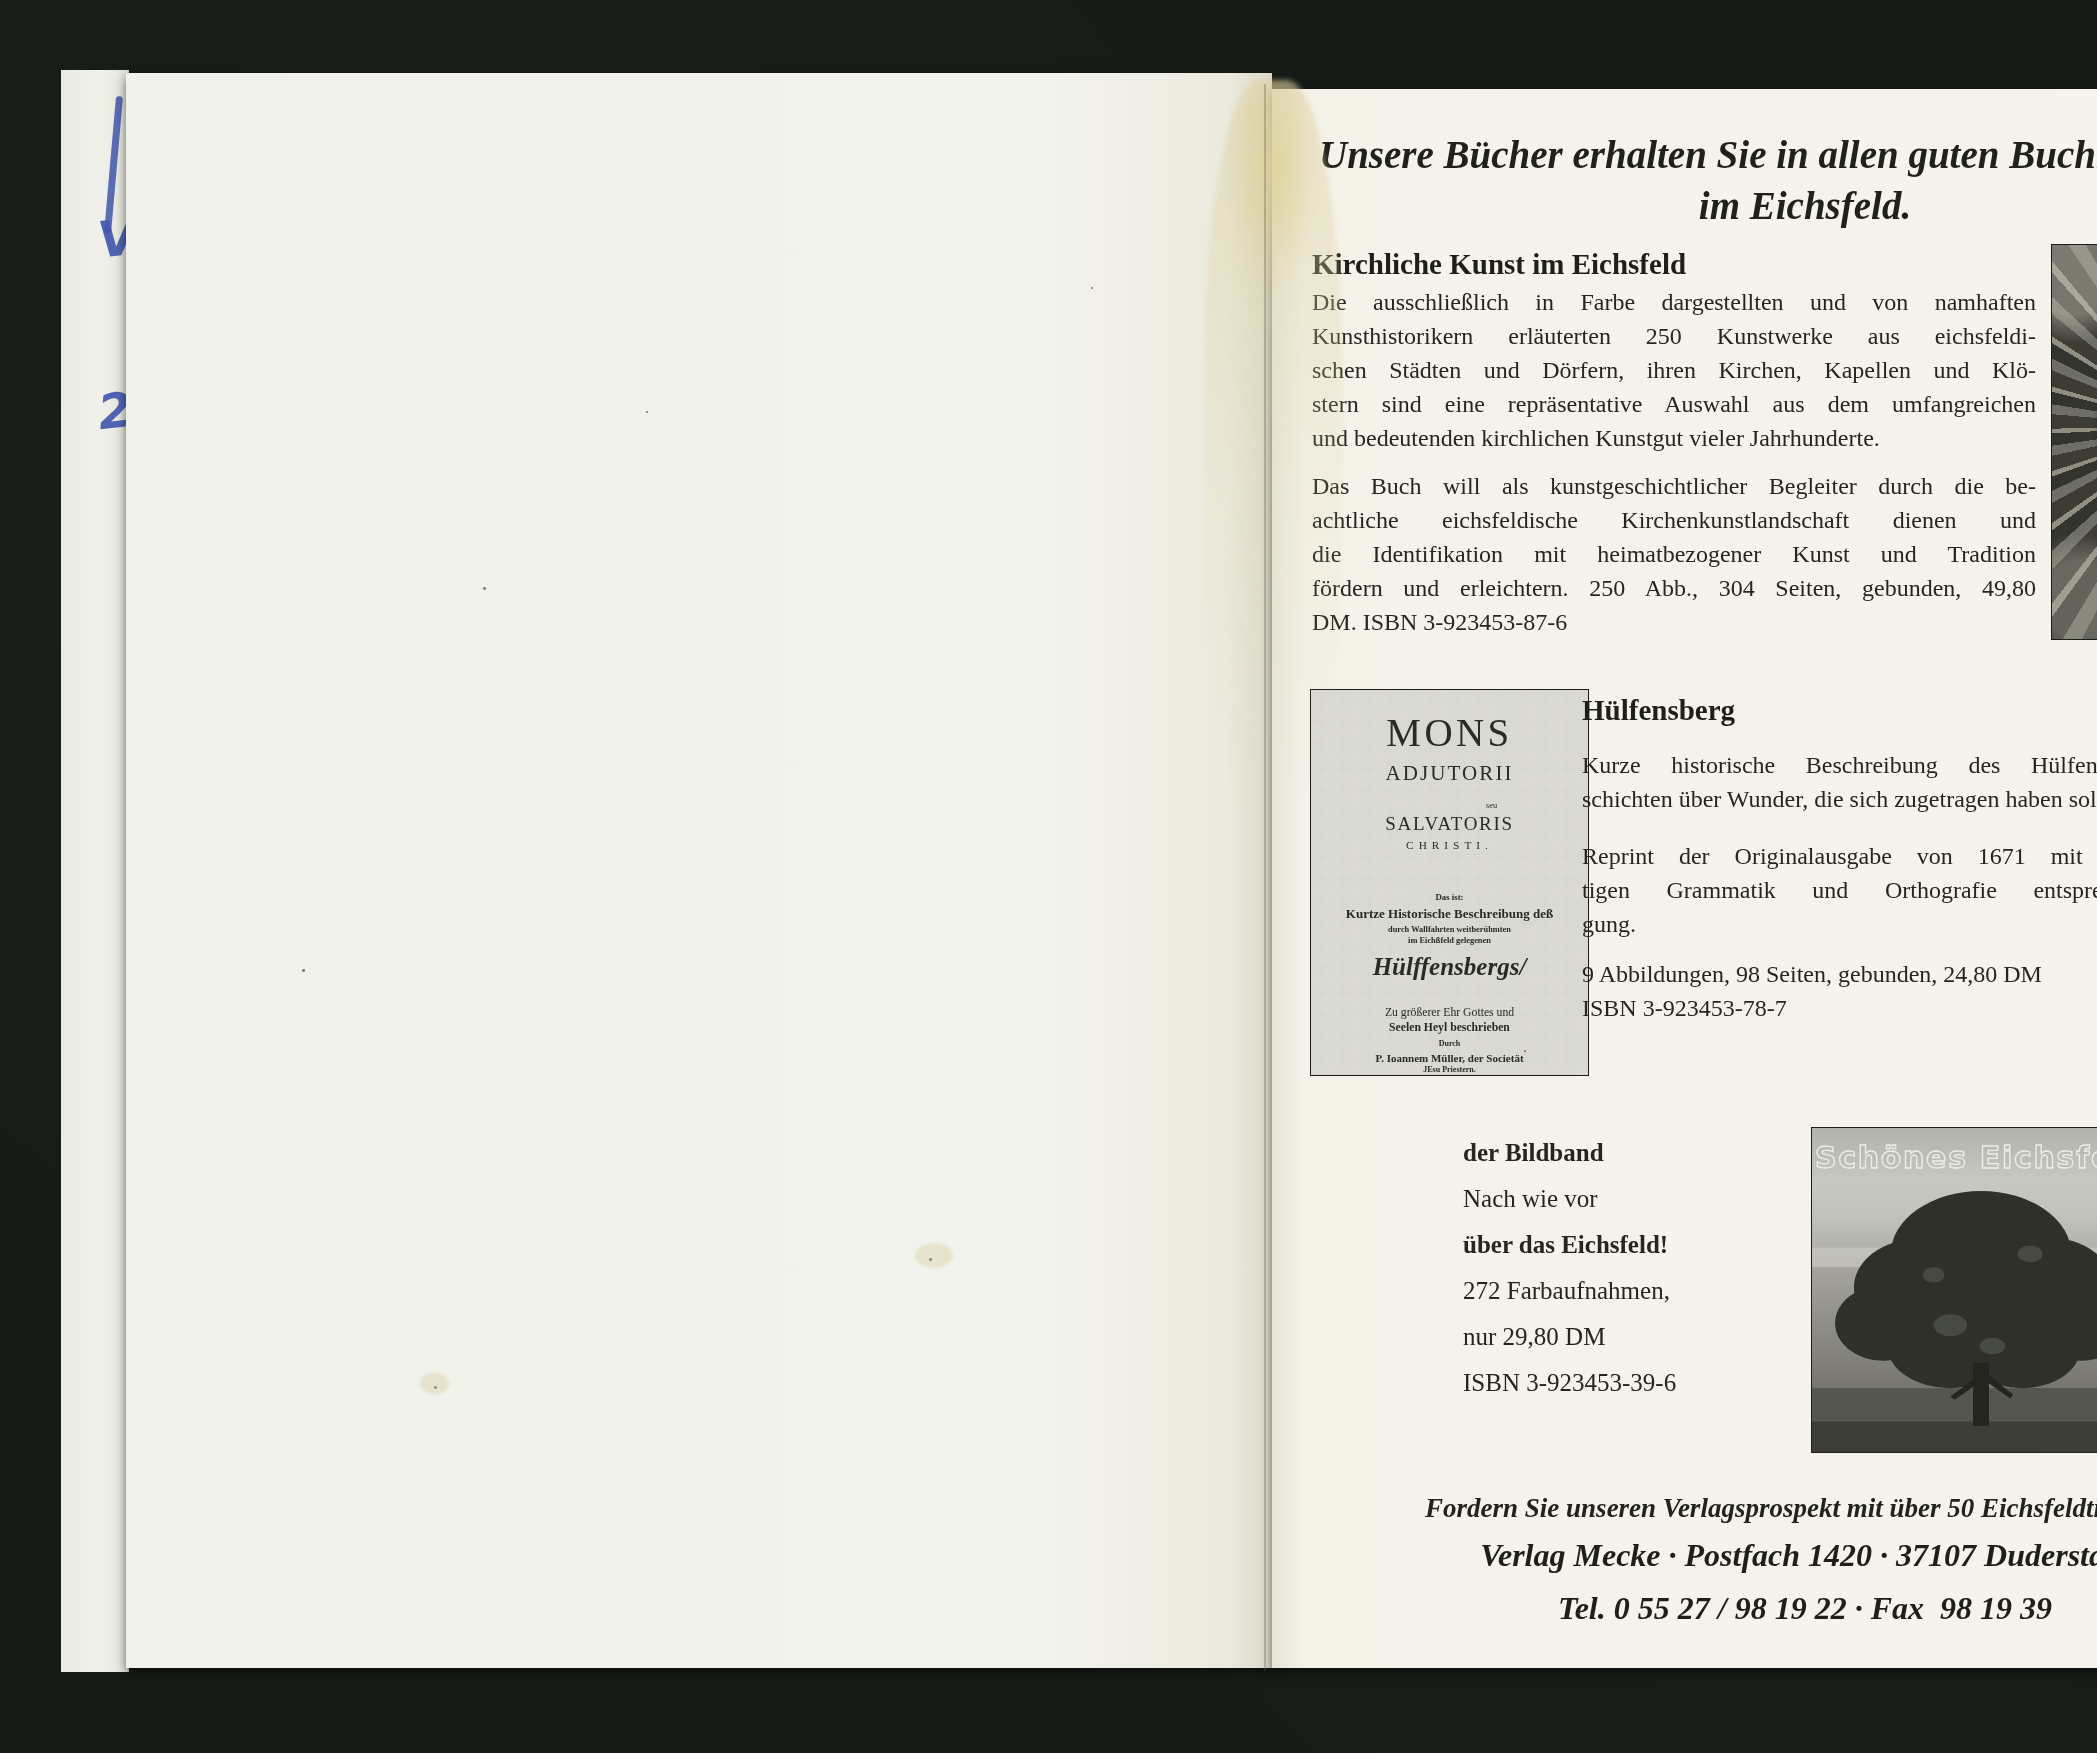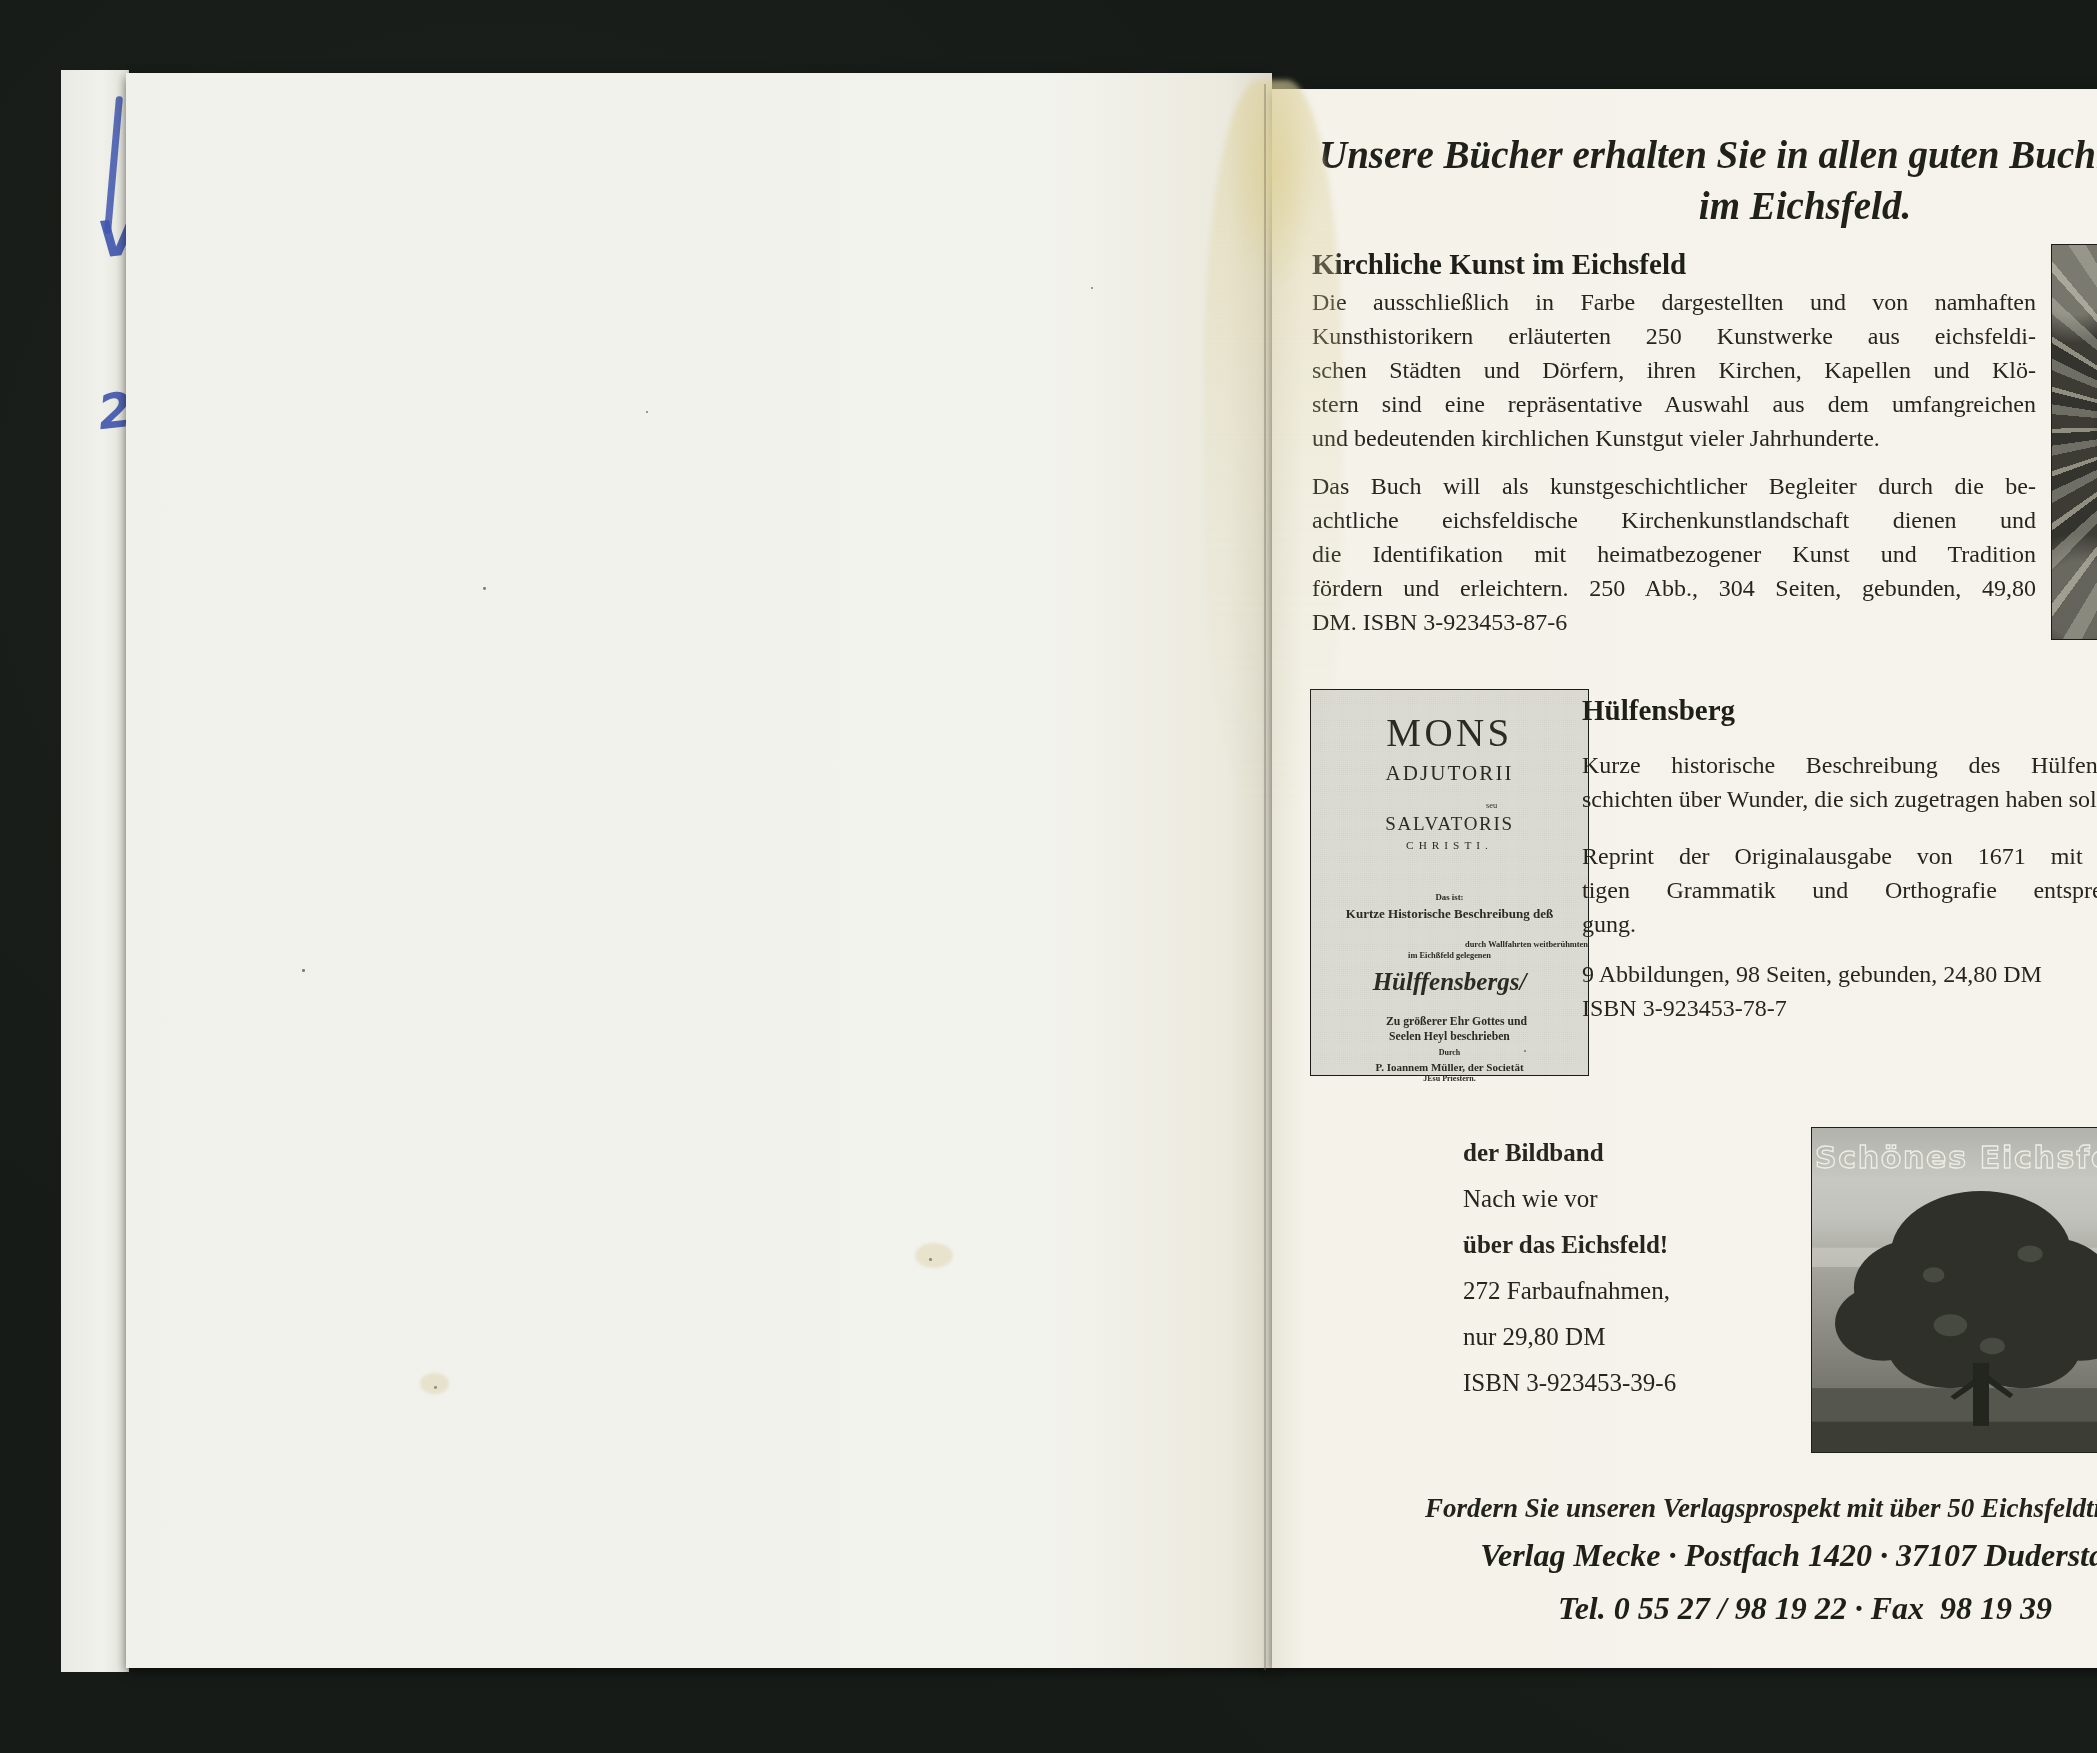--- a/index.html
+++ b/index.html
@@ -72,24 +72,24 @@
           #dbdbd4;
         background-size:2.1px 2.1px, auto;}
   .mc{width:100%;}
   #mc-l1{font-size:39px;letter-spacing:3.4px;margin-top:20px;}
   #mc-l2{font-size:21px;letter-spacing:2.1px;margin-top:5.9px;}
   #mc-l3{font-size:8.4px;margin-top:15px;padding-left:42px;}
   #mc-l4{font-size:19px;letter-spacing:1.7px;margin-top:3.4px;}
   #mc-l5{font-size:11.3px;letter-spacing:5px;margin-top:3.4px;}
   #mc-l6{font-size:8.8px;font-weight:bold;margin-top:41px;}
   #mc-l7{font-size:13px;font-weight:bold;margin-top:4.2px;}
-  #mc-l8{font-size:8.4px;font-weight:bold;margin-top:18px;text-align:right;}
+  #mc-l8{font-size:8.4px;font-weight:bold;margin-top:3px;}
   #mc-l9{font-size:8.4px;font-weight:bold;margin-top:2.5px;}
   #mc-l10{font-size:25px;font-weight:bold;margin-top:7.6px;font-style:italic;}
-  #mc-l11{font-size:11.7px;font-weight:bold;margin-top:19px;padding-left:7px;}
+  #mc-l11{font-size:11.7px;font-weight:normal;margin-top:25px;}
   #mc-l12{font-size:11.7px;font-weight:bold;margin-top:2.5px;}
   #mc-l13{font-size:8px;font-weight:bold;margin-top:4.2px;}
   #mc-l14{font-size:11px;font-weight:bold;margin-top:4px;}
   #mc-l15{font-size:8px;font-weight:bold;margin-top:1.7px;}
 
   #b2-title{left:310px;top:605px;}
   #b2-para1{left:310px;top:659px;width:755px;}
   #b2-para2{left:310px;top:750px;width:755px;}
   #b2-details{left:310px;top:868px;width:755px;}
 

